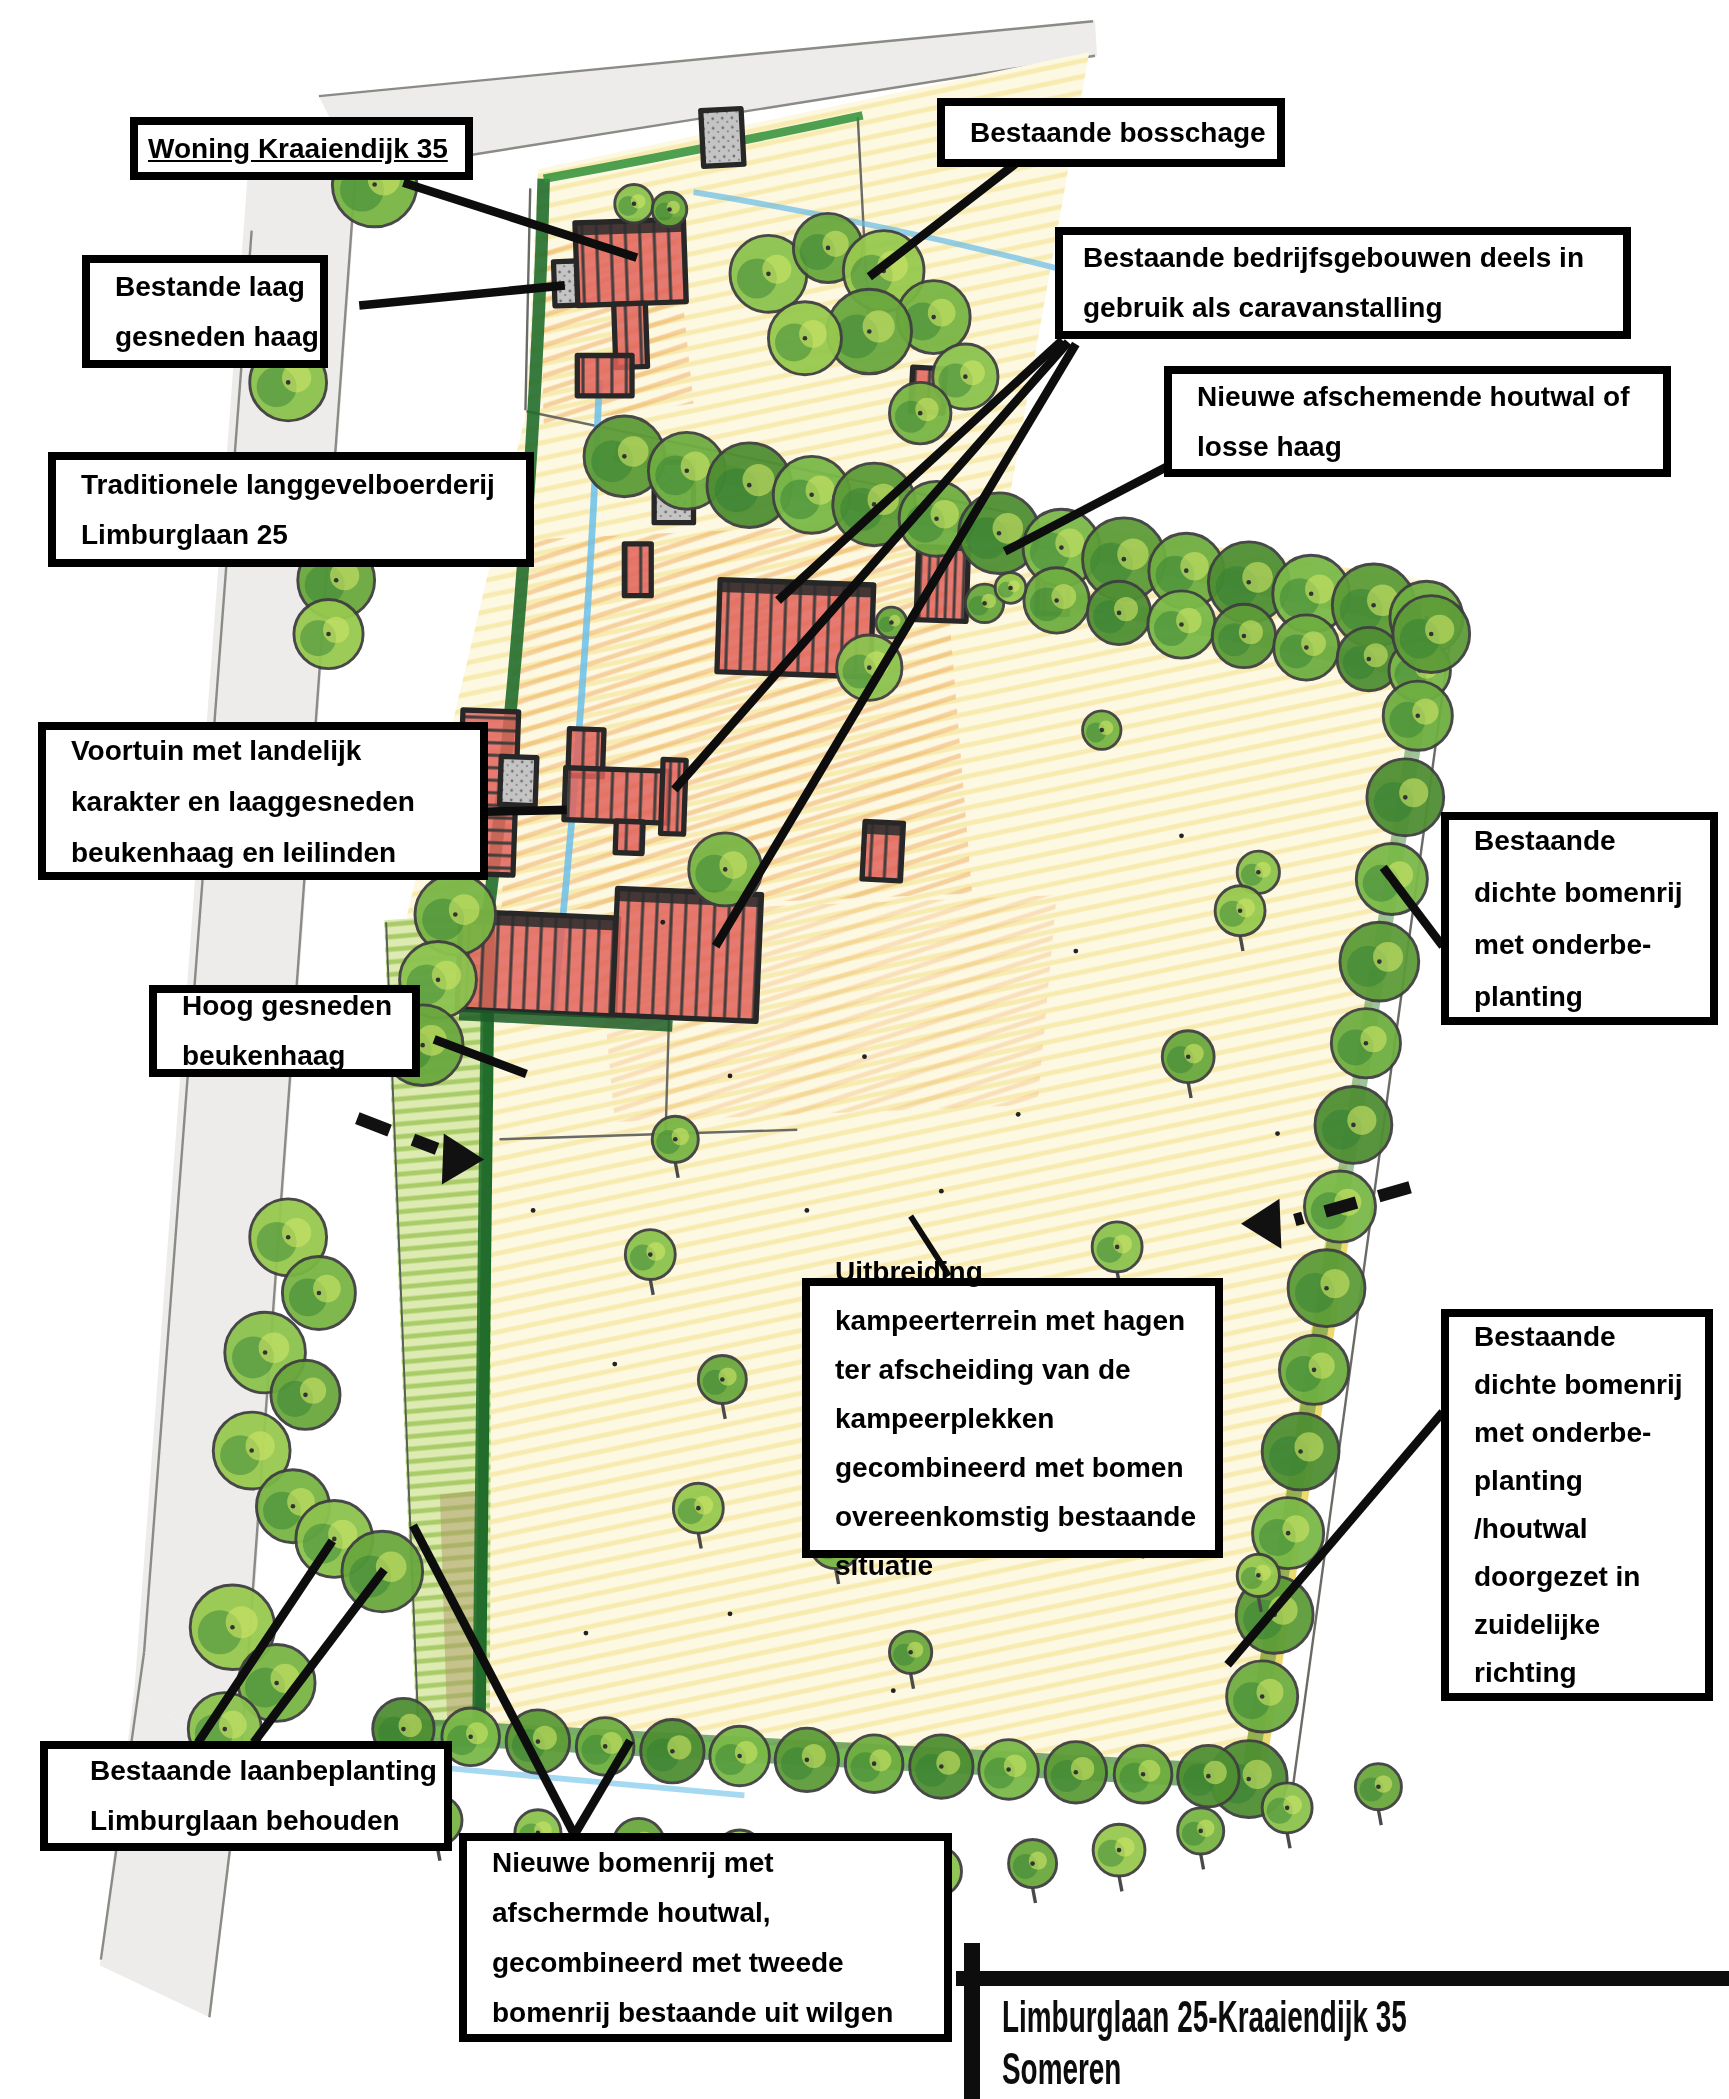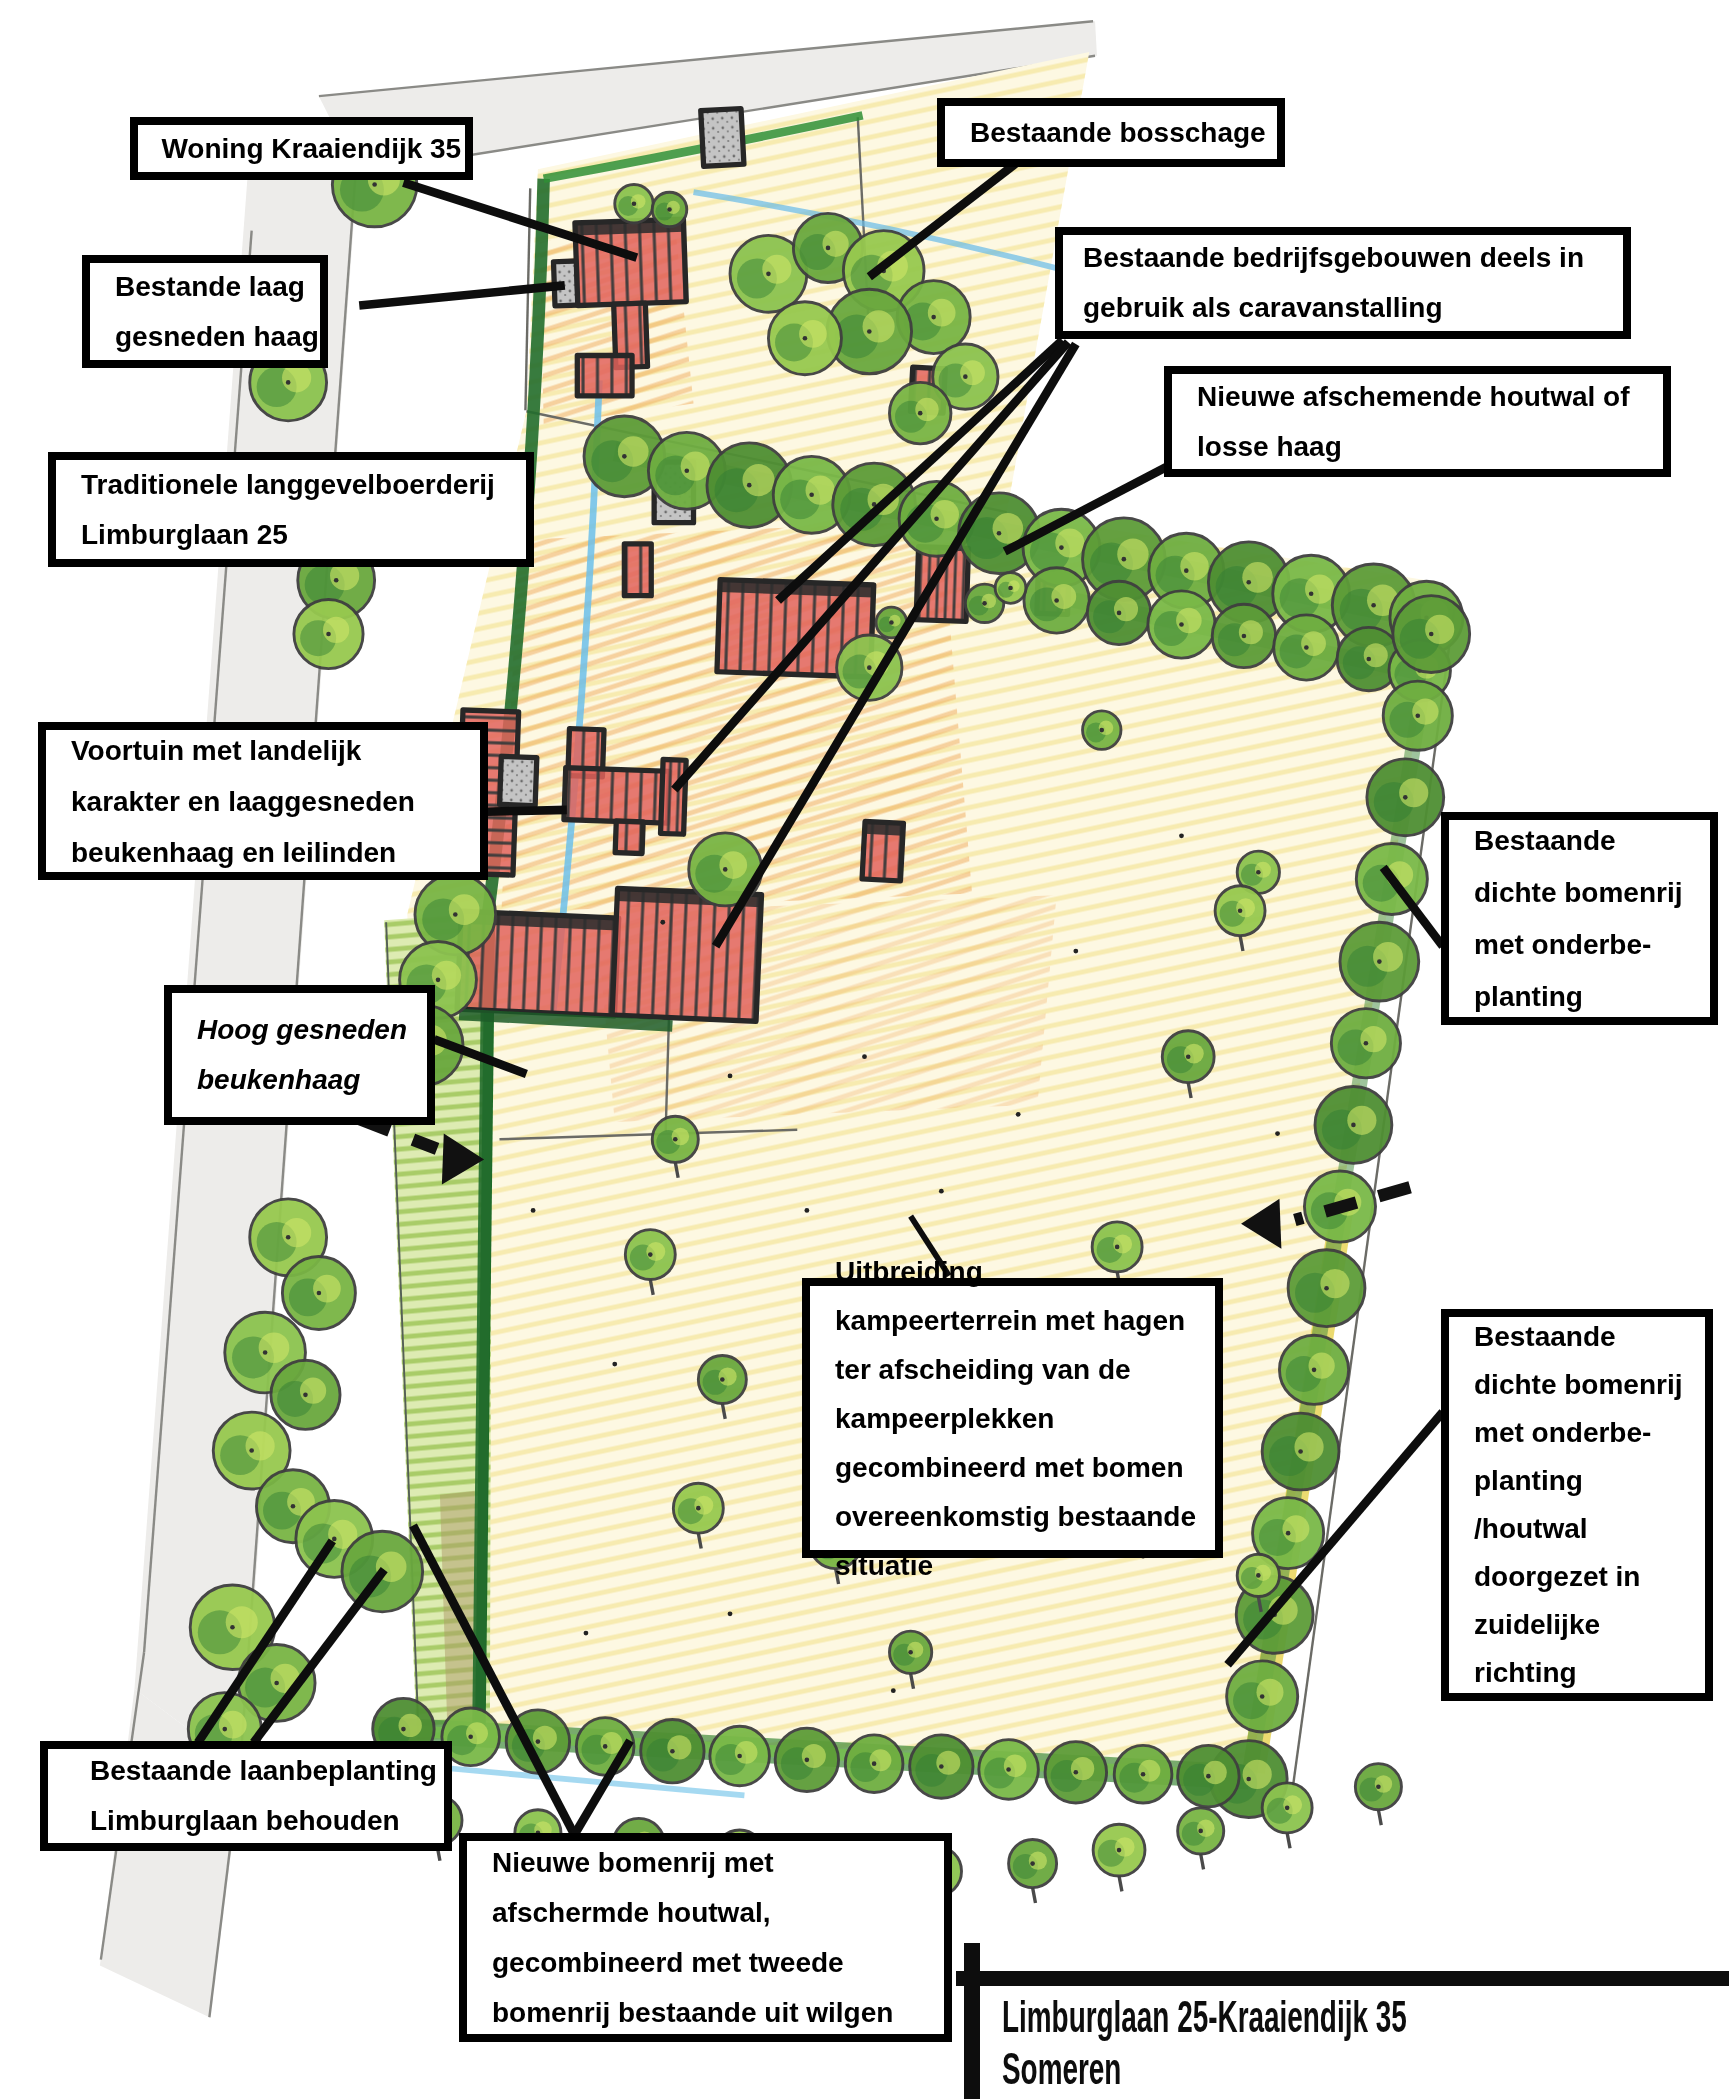--- a/index.html
+++ b/index.html
@@ -4,21 +4,21 @@
 <style>
   html,body{margin:0;padding:0;background:#ffffff;}
   body{width:1729px;height:2099px;font-family:"Liberation Sans",sans-serif;}
   .canvas{position:relative;width:1729px;height:2099px;background:#ffffff;overflow:hidden;}
   .canvas > svg{position:absolute;left:0;top:0;}
   
   .abox{position:absolute;background:#ffffff;border:8.6px solid #000;box-sizing:border-box;
         display:flex;flex-direction:column;justify-content:center;
         padding-left:25px;padding-right:3.8px;font-weight:bold;color:#000;font-size:28px;}
   .abox .aline{white-space:nowrap;}
-  .abox.center{align-items:flex-end;padding-left:19px;}
+  .abox.center{align-items:flex-start;padding-left:10px;text-decoration:underline;}
   
   .tb-vbar{position:absolute;left:964px;top:1943px;width:16.3px;height:157px;background:#0d0d0d;}
   .tb-hbar{position:absolute;left:956px;top:1971px;width:773px;height:15.4px;background:#0d0d0d;}
   .tb-text{position:absolute;left:1002px;top:1991px;font-weight:bold;font-size:45px;line-height:52px;
            transform:scaleX(0.62);transform-origin:left top;white-space:nowrap;color:#0d0d0d;}
 </style>
 </head>
 <body>
 
 <div class="canvas">
@@ -953,21 +953,21 @@
       </div>
       <div class="abox" style="left: 48px; top: 452px; width: 486px; height: 115px; line-height: 50px;">
         <div class="aline">Traditionele langgevelboerderij</div>
         <div class="aline">Limburglaan 25</div>
       </div>
       <div class="abox" style="left: 38px; top: 722px; width: 450px; height: 158px; line-height: 51px;">
         <div class="aline">Voortuin met landelijk</div>
         <div class="aline">karakter en laaggesneden</div>
         <div class="aline">beukenhaag en leilinden</div>
       </div>
-      <div class="abox" style="left: 164px; top: 985px; width: 271px; height: 140px; line-height: 50px; font-style: italic;">
+      <div class="abox" style="left: 149px; top: 985px; width: 271px; height: 92px; line-height: 50px;">
         <div class="aline">Hoog gesneden</div>
         <div class="aline">beukenhaag</div>
       </div>
       <div class="abox" style="left: 1441px; top: 812px; width: 277px; height: 213px; line-height: 52px;">
         <div class="aline">Bestaande</div>
         <div class="aline">dichte bomenrij</div>
         <div class="aline">met onderbe-</div>
         <div class="aline">planting</div>
       </div>
       <div class="abox" style="left: 802px; top: 1278px; width: 421px; height: 280px; line-height: 49px;">

